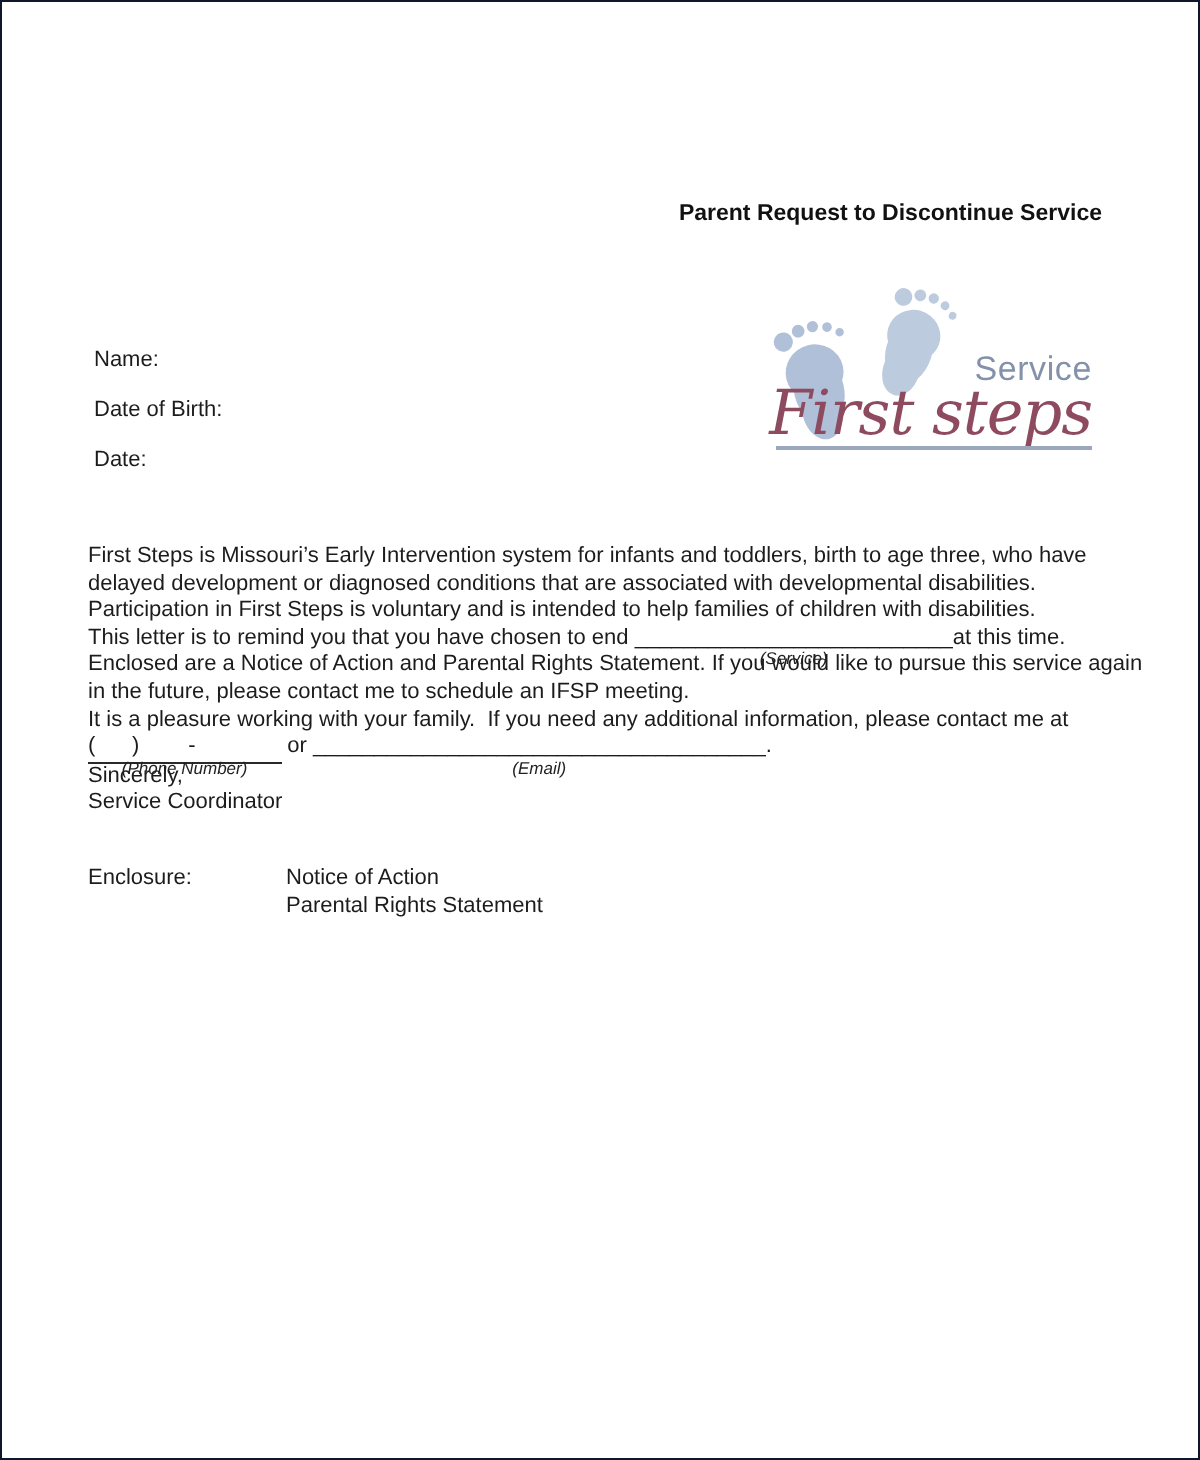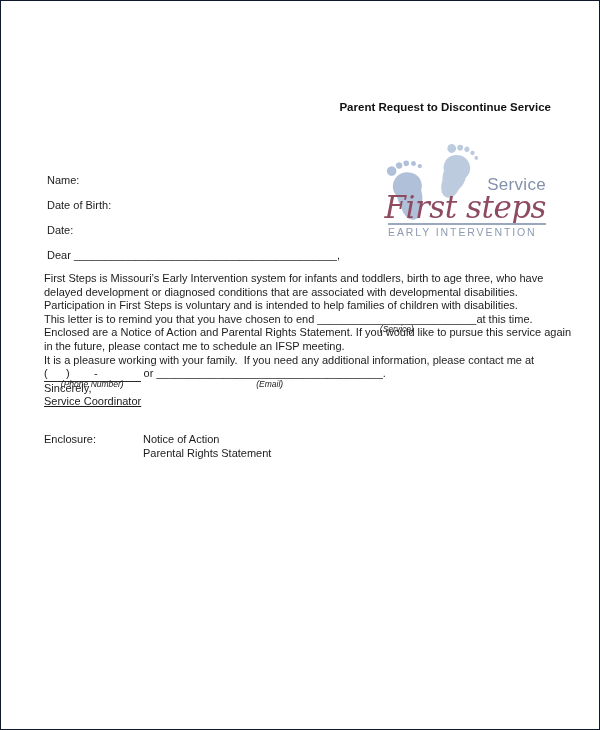--- a/index.html
+++ b/index.html
@@ -59,37 +59,36 @@
     transform:translateX(-50%);
     font-size:8.5px; font-style:italic; color:#222;
     white-space:nowrap; line-height:10px;
   }
   .phone-blank {
     display:inline-block; white-space:pre;
     border-bottom:1.2px solid #2a2a2a;
   }
   .contact-line2 { margin-top:0; white-space:nowrap; }
   .sincerely { margin-top:47px; }
-  .coordinator { margin-top:37px;text-decoration:underline; }
+  .coordinator { margin-top:37px; }
   .enclosure { margin-top:24px; display:flex;gap:24px; }
   .enclosure-label { width:75px; flex:0 0 75px; }
   .enclosure-items div { line-height:13.6px; }
 </style>
 </head>
 <body>
 
 <div class="page">
 
   <div class="doc-title">Parent Request to Discontinue Service</div>
 
   <div class="fields">
     <div class="field">Name:</div>
     <div class="field">Date of Birth:</div>
     <div class="field">Date:</div>
-    <div class="field"><span>Dear </span><span class="blank-underscores">___________________________________________</span><span>,</span></div>
   </div>
 
   <div class="logo">
     <svg width="200" height="110" viewBox="0 0 200 110">
       <defs>
         <g id="foot">
           <ellipse cx="0" cy="-7" rx="14.5" ry="14"></ellipse>
           <ellipse cx="0" cy="2" rx="12.5" ry="18"></ellipse>
           <ellipse cx="-1" cy="13" rx="10" ry="14"></ellipse>
           <circle cx="-11.5" cy="-25.5" r="4.8"></circle>
@@ -98,21 +97,20 @@
           <circle cx="11.5" cy="-27.5" r="2.4"></circle>
           <circle cx="17" cy="-23.5" r="2.1"></circle>
         </g>
       </defs>
       <use href="#foot" fill="#afc0d8" transform="translate(50,54) rotate(-14)"></use>
       <use href="#foot" fill="#afc0d8" opacity="0.82" transform="translate(96,35) rotate(17) scale(0.92)"></use>
     </svg>
     <div class="logo-missouri">Service</div>
     <div class="logo-name">First steps</div>
     <div class="logo-rule"></div>
-    <div class="logo-tagline">EARLY INTERVENTION</div>
   </div>
 
   <div class="content">
 
     <p class="p-intro">
       <span class="line" style="display:block">First Steps is Missouri’s Early Intervention system for infants and toddlers, birth to age three, who have</span>
       <span class="line" style="display:block">delayed development or diagnosed conditions that are associated with developmental disabilities.</span>
       <span class="line" style="display:block">Participation in First Steps is voluntary and is intended to help families of children with disabilities.</span>
     </p>
 

